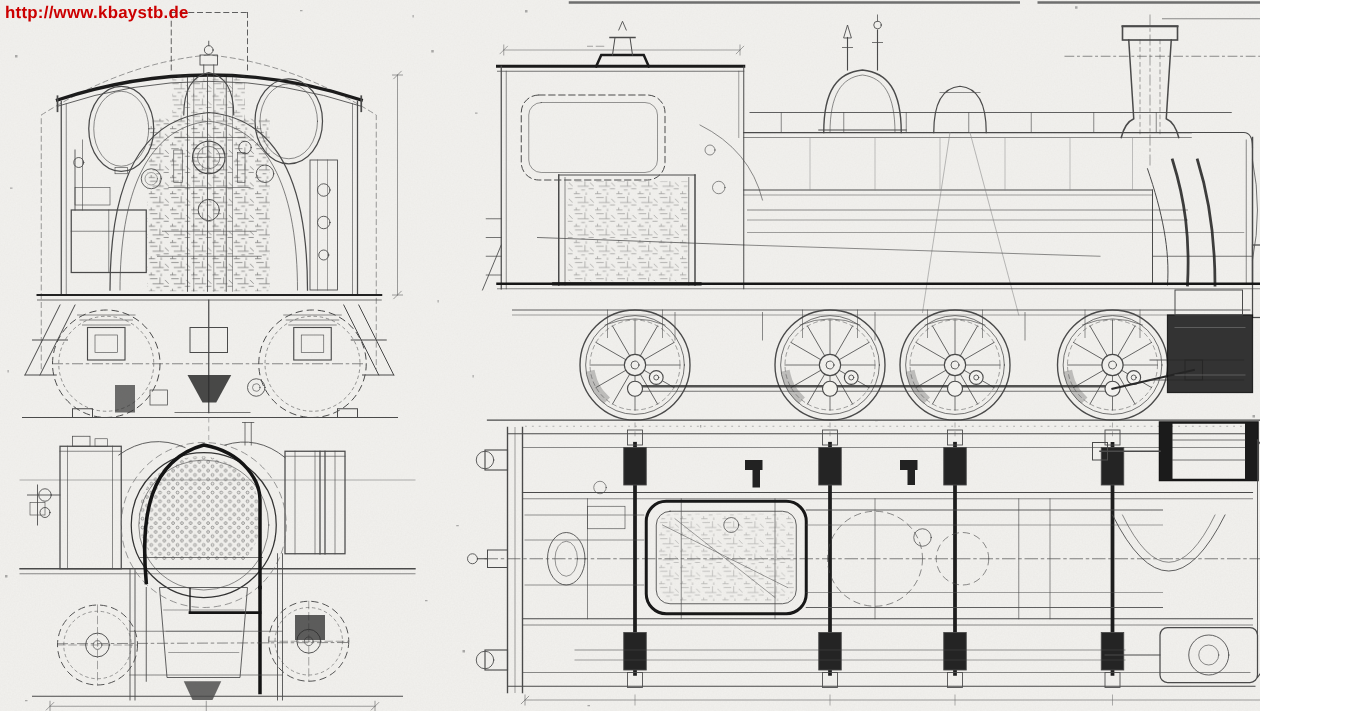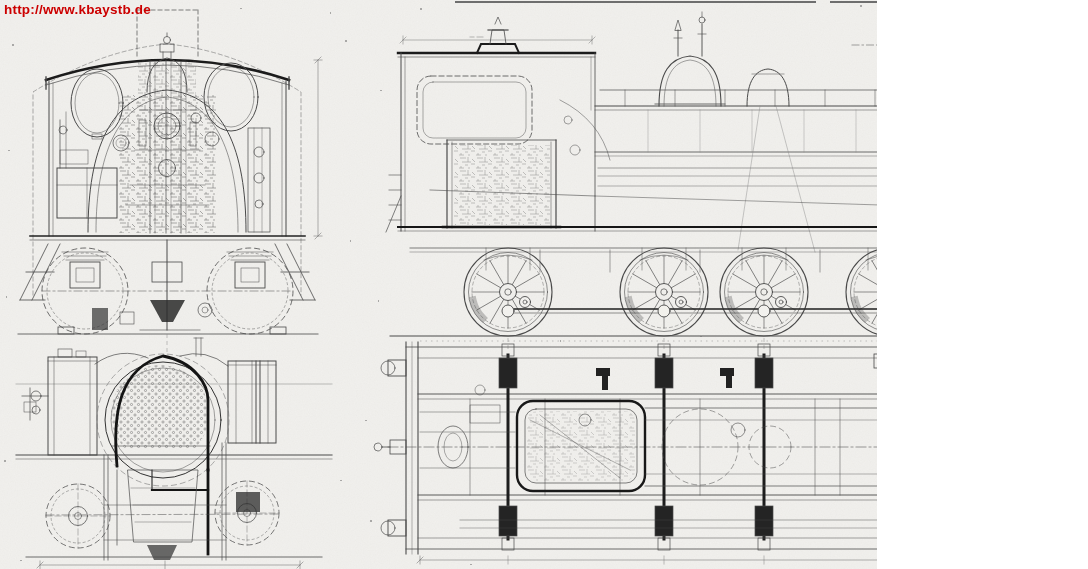--- a/index.html
+++ b/index.html
@@ -1,18 +1,18 @@
 <!DOCTYPE html>
 <html><head>
 <meta charset="utf-8">
 <style>
   html,body{margin:0;padding:0;background:#ffffff;}
   .scan{
     position:relative;
-    width:877px;height:569px;
+    width:1008px;height:569px;
     background:#000000;
     overflow:hidden;
     font-family:"Liberation Sans", sans-serif;
   }
   .watermark{
     position:absolute;
     left:4px;top:2px;
     font-size:13.5px;
     font-weight:bold;
     letter-spacing:0.2px;

